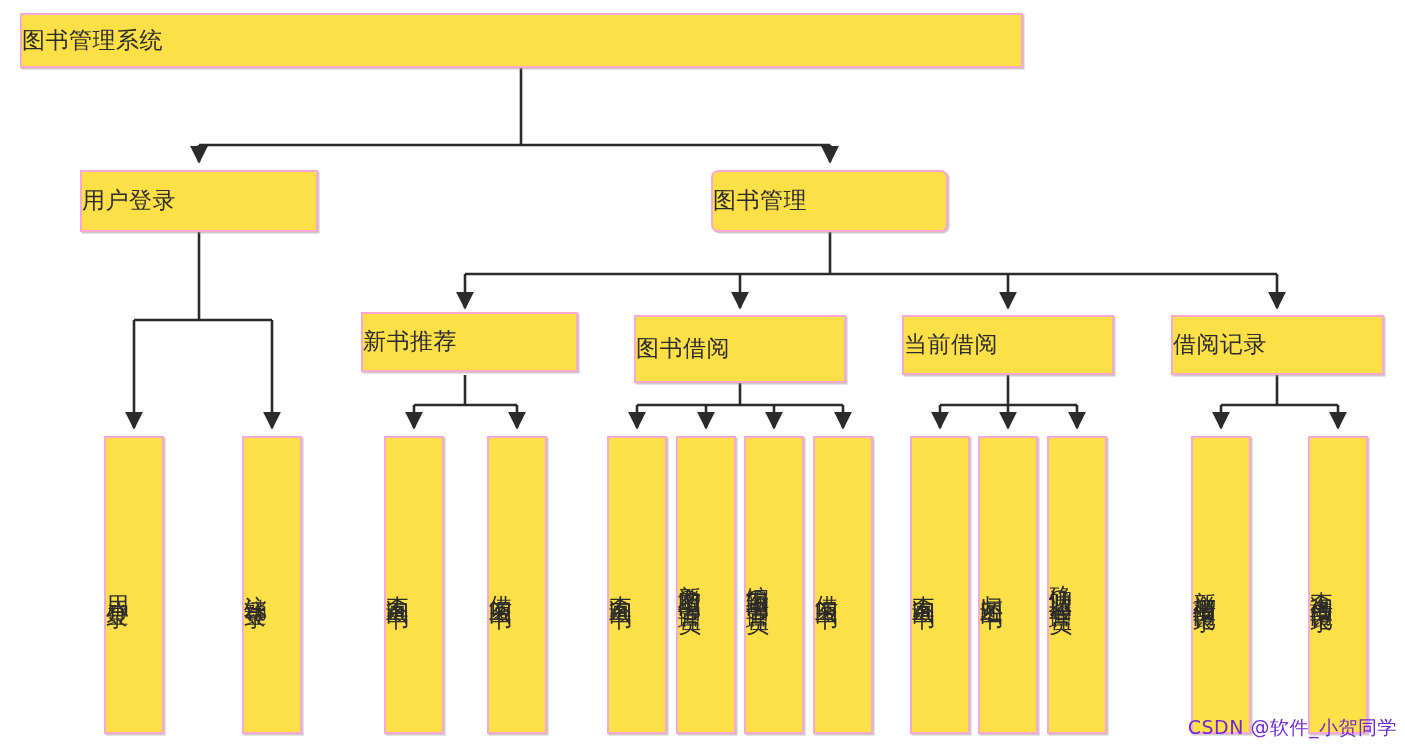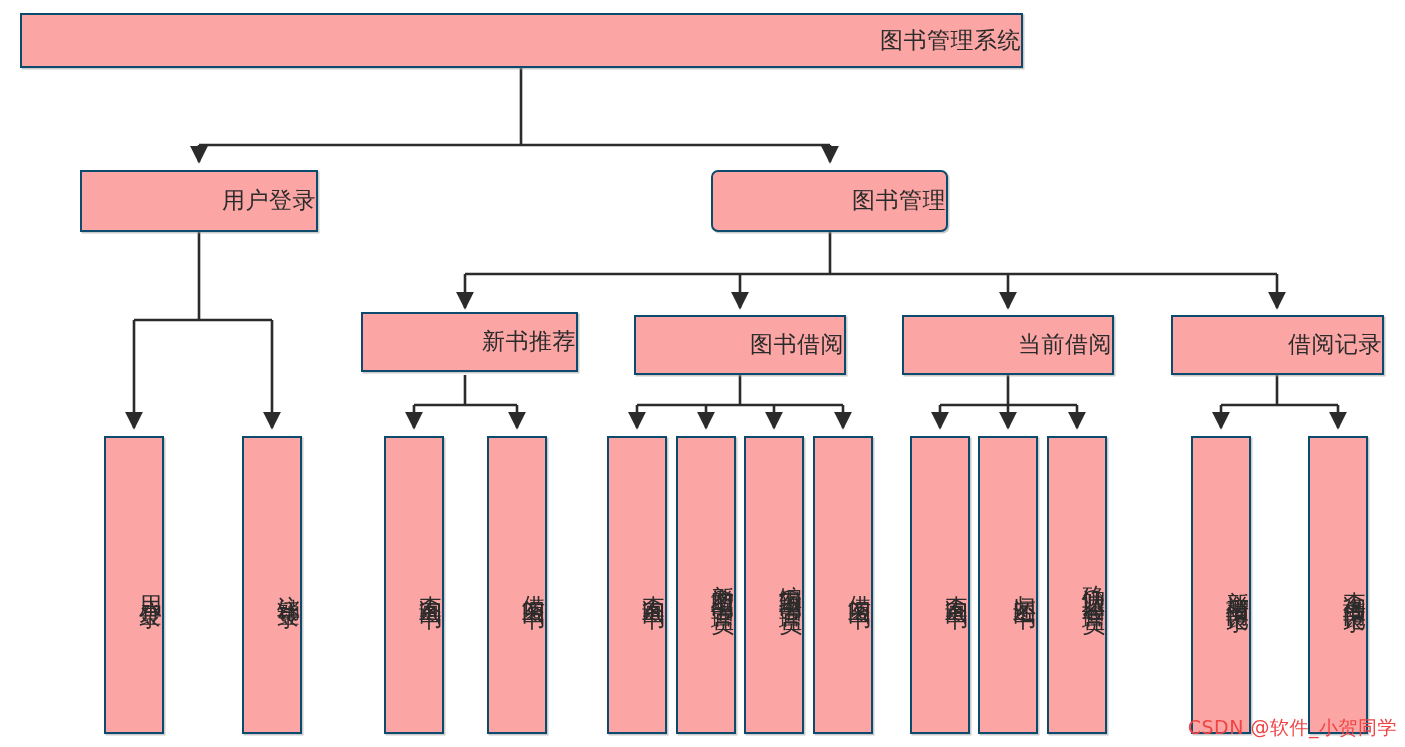--- a/index.html
+++ b/index.html
@@ -22,25 +22,25 @@
     position: absolute;
     left: 0;
     top: 0;
     width: 1405px;
     height: 747px;
     pointer-events: none;
   }
   .node {
     position: absolute;
     box-sizing: border-box;
-    background: #fca5a5;
-    border: 2px solid #0c4a6e;
+    background: #fde047;
+    border: 2px solid #f9a8d4;
     display: flex;
     align-items: center;
-    justify-content: flex-end;
+    justify-content: flex-start;
     color: #2b2b2b;
     box-shadow: 1.5px 1.5px 0 0 rgba(160,160,160,0.55);
   }
   .node .label {
     display: block;
     text-align: center;
     line-height: 1.18;
     white-space: nowrap;
   }
   
@@ -61,21 +61,21 @@
     font-size: 23px;
     letter-spacing: 4px;
     line-height: 1;
     white-space: nowrap;
   }
   #watermark {
     position: absolute;
     right: 8px;
     bottom: 6px;
     font-size: 19px;
-    color: #ef4444;
+    color: #6d28d9;
     letter-spacing: 0.5px;
     white-space: nowrap;
   }
 </style>
 </head>
 <body>
 
 <div id="diagram-root">
 
   <svg id="edge-layer" width="1405" height="747" viewBox="0 0 1405 747">
@@ -138,21 +138,21 @@
   </div>
 
   <div class="node horiz" style="left:711px; top:170px; width:237px; height:62px;border-radius:7px;">
     <span class="label">图书管理</span>
   </div>
 
   <div class="node horiz" style="left:361px; top:312px; width:217px; height:60px;">
     <span class="label">新书推荐</span>
   </div>
 
-  <div class="node horiz" style="left:634px; top:315px; width:212px; height:60px;">
+  <div class="node horiz" style="left:634px; top:315px; width:212px; height:68px;">
     <span class="label">图书借阅</span>
   </div>
 
   <div class="node horiz" style="left:1171px; top:315px; width:213px; height:60px;">
     <span class="label">借阅记录</span>
   </div>
 
   <div class="node horiz" style="left:902px; top:315px; width:212px; height:60px;">
     <span class="label">当前借阅</span>
   </div>

